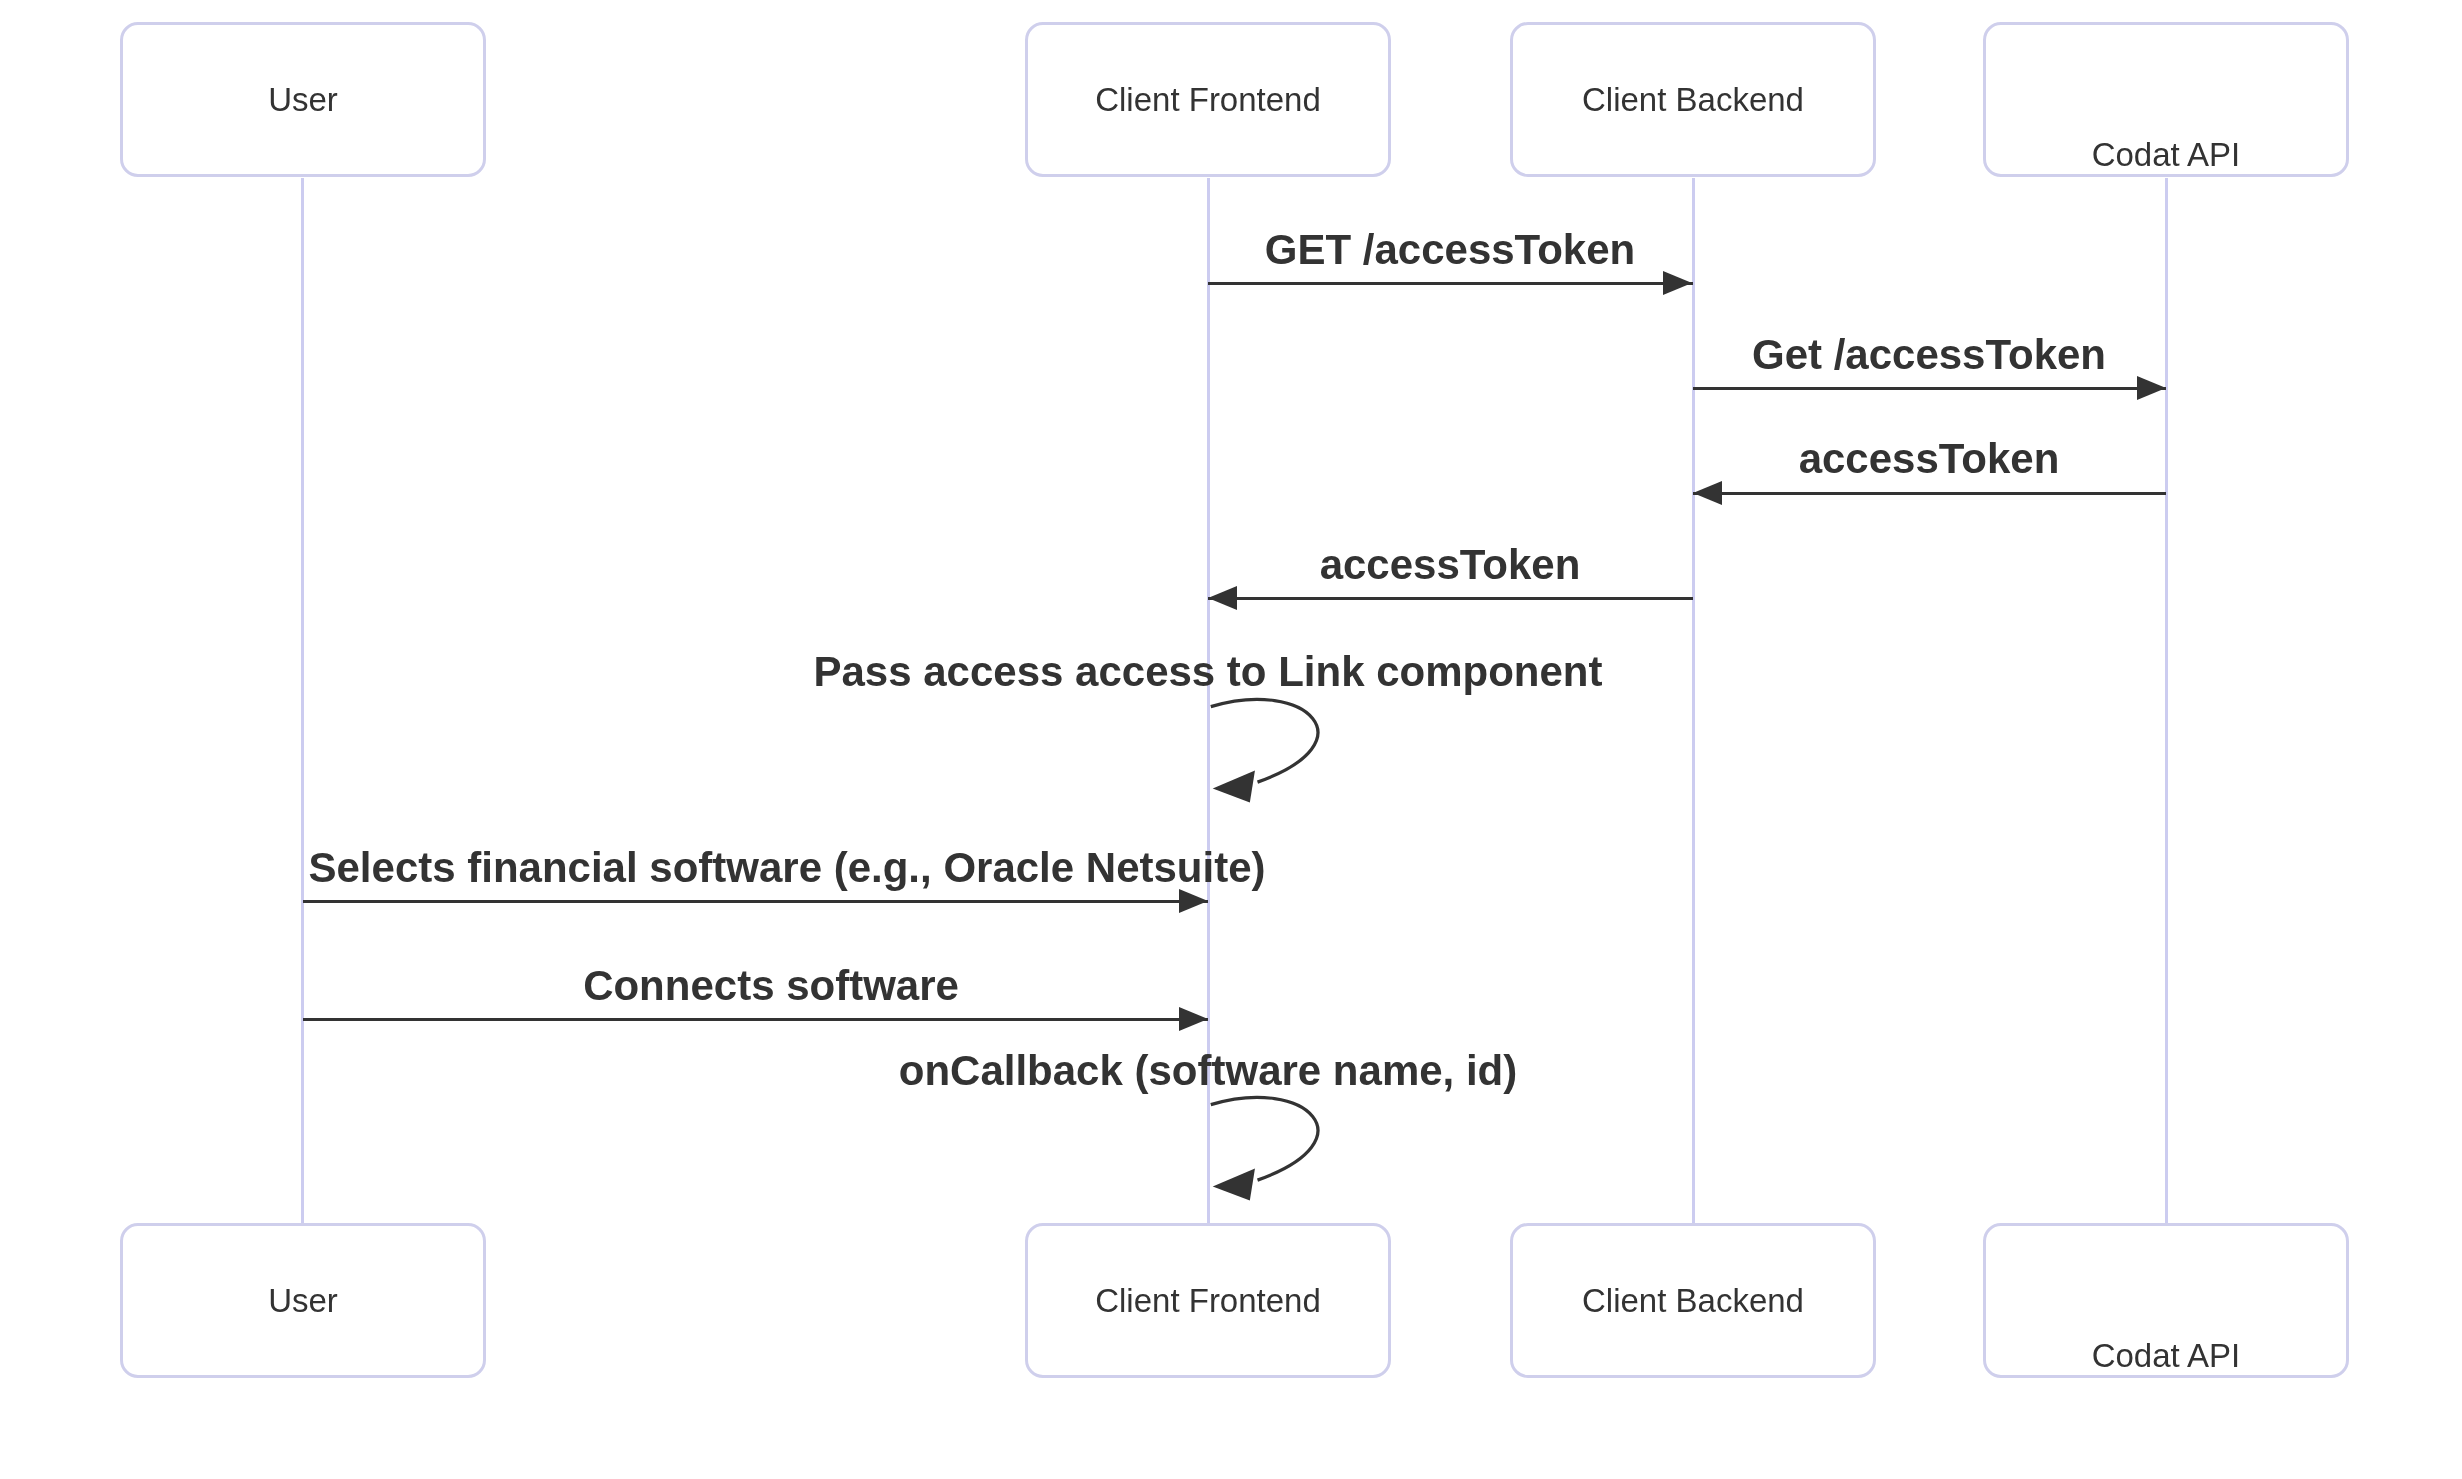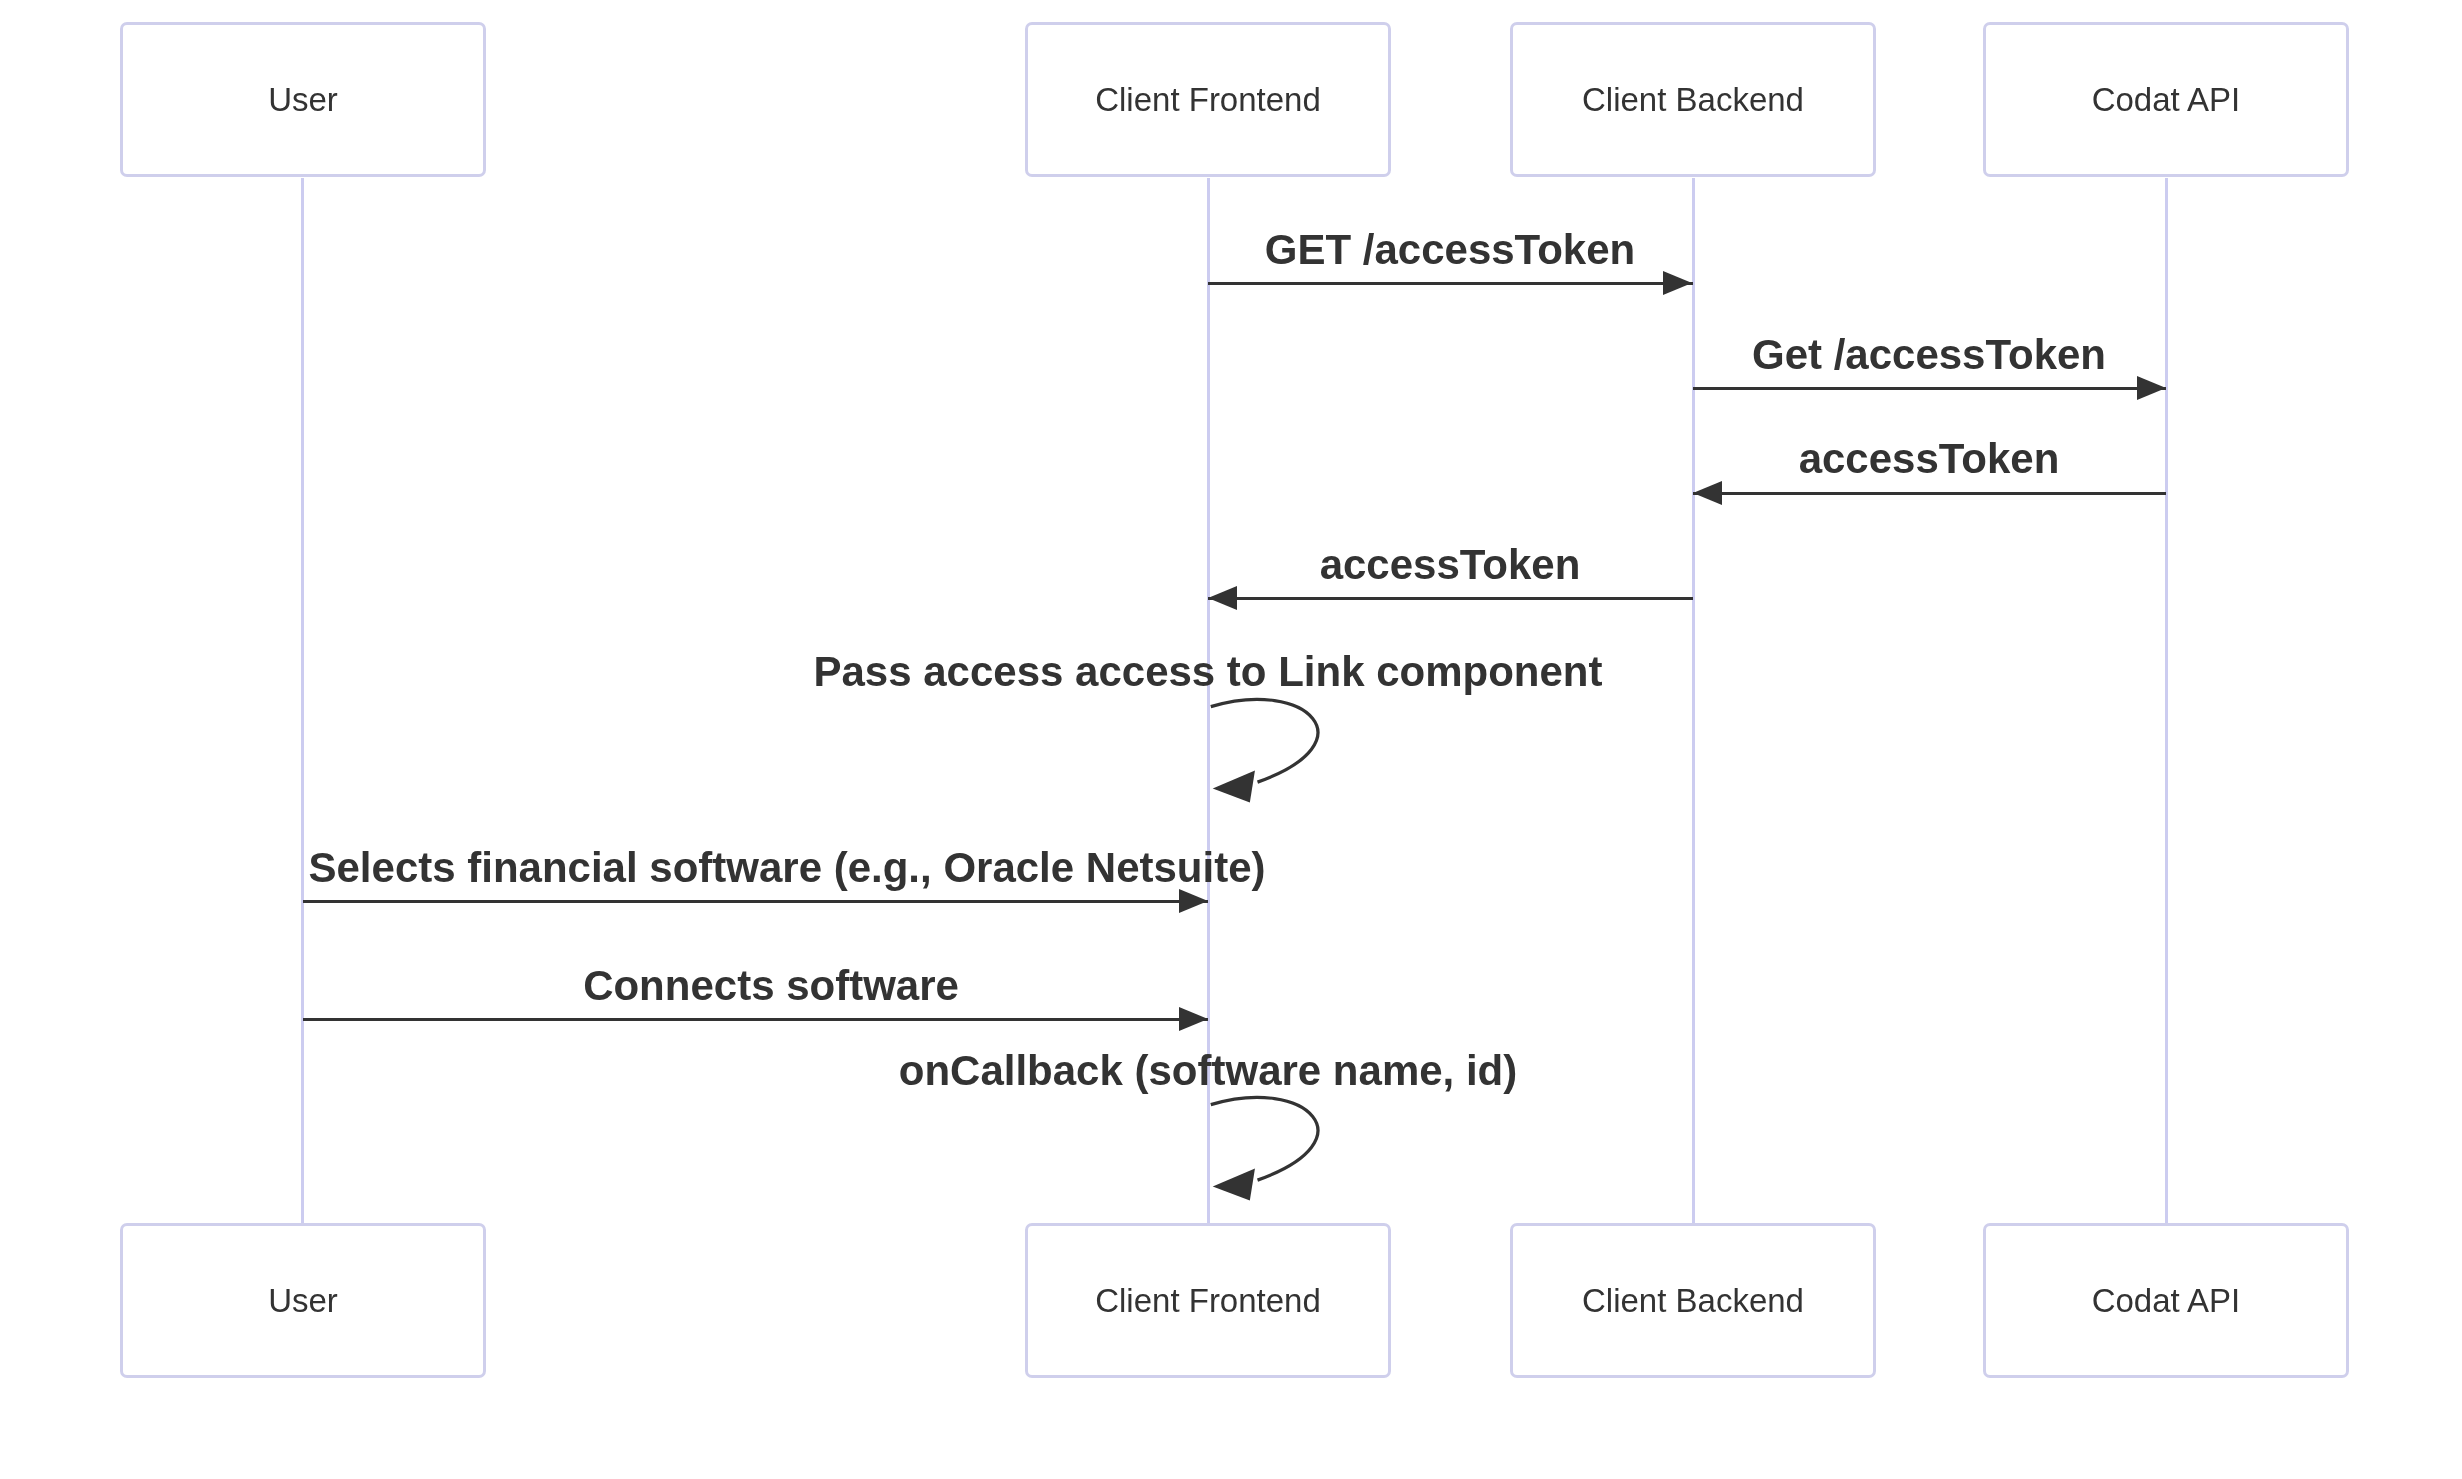--- a/index.html
+++ b/index.html
@@ -3,30 +3,30 @@
 <meta charset="utf-8">
 <style>
   html,body { margin:0; padding:0; background:#ffffff; }
   #stage {
     position:relative; width:2462px; height:1480px; background:#ffffff;
     font-family:"Liberation Sans", sans-serif; overflow:hidden;
   }
   
   .actor {
     position:absolute; width:366px; height:155px; box-sizing:border-box;
-    background:#ffffff; border:3.2px solid #cfcfec; border-radius:7px;
+    background:#ffffff; border:3.2px solid #cfcfec; border-radius:18px;
     display:flex; align-items:center; justify-content:center;
     font-size:33px; color:#333333; white-space:nowrap;
   }
   .row-top    { top:22.4px; }
   .row-bottom { top:1223px; }
   .a-0 { left:120px; }
   .a-1 { left:1025px; }
   .a-2 { left:1510px; }
-  .a-3 { left:1983px; }
+  .a-3 { left:1983px;align-items:flex-end; }
   
   .lifeline {
     position:absolute; top:178px; height:1046px; width:3.2px; background:#ccccf0;
   }
   .ll-0 { left:301px; }
   .ll-1 { left:1207px; }
   .ll-2 { left:1692px; }
   .ll-3 { left:2165px; }
   
   .msg-label {

